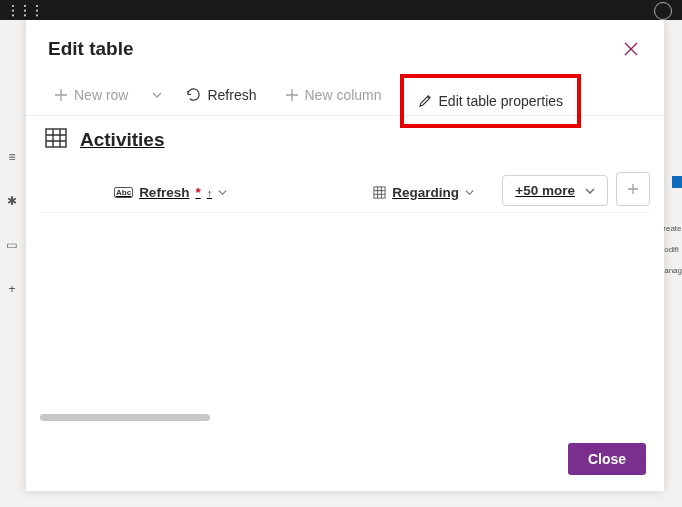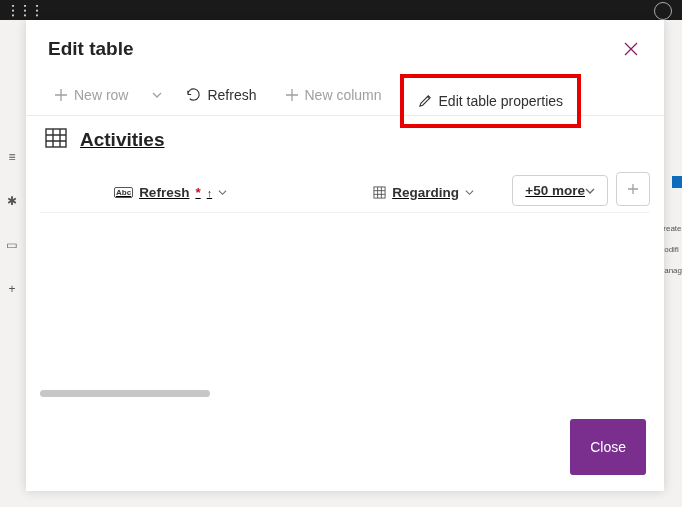--- a/index.html
+++ b/index.html
@@ -68,21 +68,21 @@
   .col-head {
     display: flex; align-items: center; gap: 6px;
     font-size: 13.5px; color: #323130; font-weight: 600;
     padding: 6px 8px; cursor: pointer;
   }
   .col-head .req { color: #c50f1f; }
   .spacer { flex: 1; }
   .more-btn {
     border: 1px solid #d1d1d1; border-radius: 4px;
     padding: 7px 12px; font-size: 13.5px; font-weight: 600;
-    color: #323130; display: flex; align-items: center; 
+    color: #323130; display: flex; align-items: center; gap: 10px;
     cursor: pointer; background:#fff;
   }
   .add-col-btn {
     border: 1px solid #d1d1d1; border-radius: 4px;
     width: 34px; height: 34px; display:flex; align-items:center; justify-content:center;
     margin-left: 8px; color:#a0a0a0; cursor:pointer; background:#fff;
   }
   
   .scrollbar-track {
     position: absolute; bottom: 10px; left: 14px; width: 300px; height: 7px;
@@ -91,21 +91,21 @@
   .scrollbar-thumb {
     width: 170px; height: 7px; border-radius: 4px; background: #c7c7c7;
   }
   
   .footer {
     padding: 12px 18px 16px;
     display: flex; justify-content: flex-end;
   }
   .close-btn {
     background: #7a2e8e; color: #fff; border: none;
-    padding: 20px 20px; font-size: 14px; font-weight: 400;
+    padding: 8px 20px; font-size: 14px; font-weight: 700;
     border-radius: 3px; cursor: pointer;
   }
   .small-abc { font-size:8px; border:1px solid #555; padding:0 1px; border-radius:2px; line-height:9px;}
 </style>
 </head>
 <body>
 
 <div class="bg-header"></div>
 <div class="bg-waffle">⋮⋮⋮</div>
 <div class="bg-icons">

